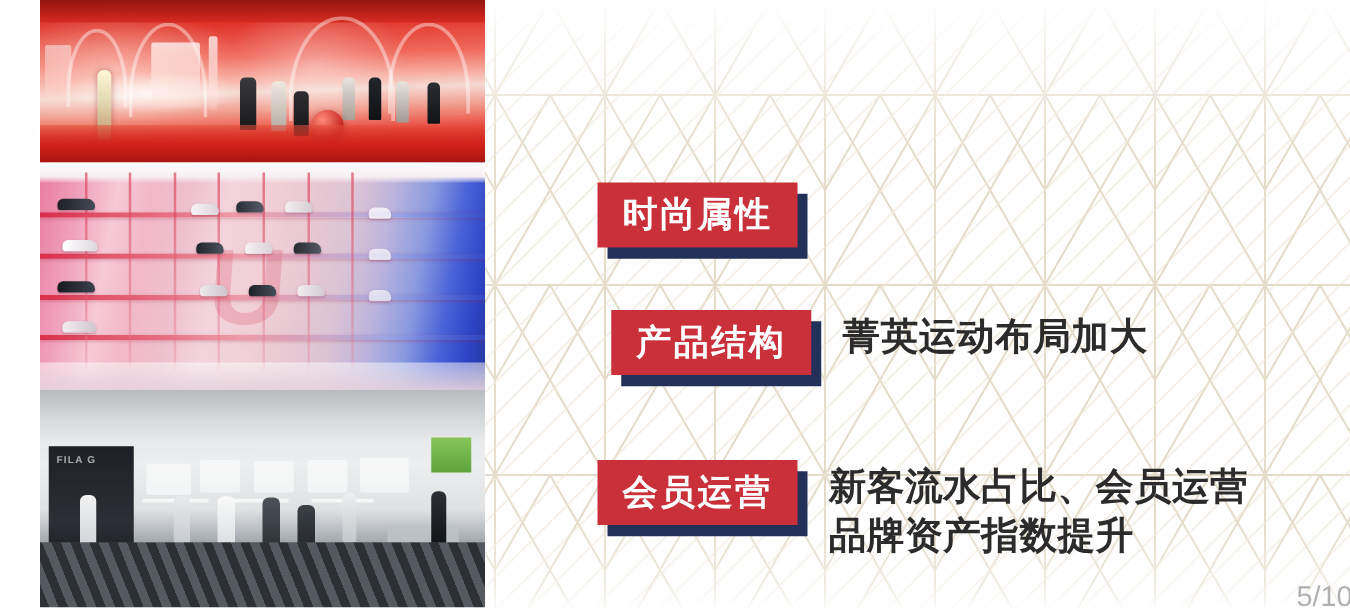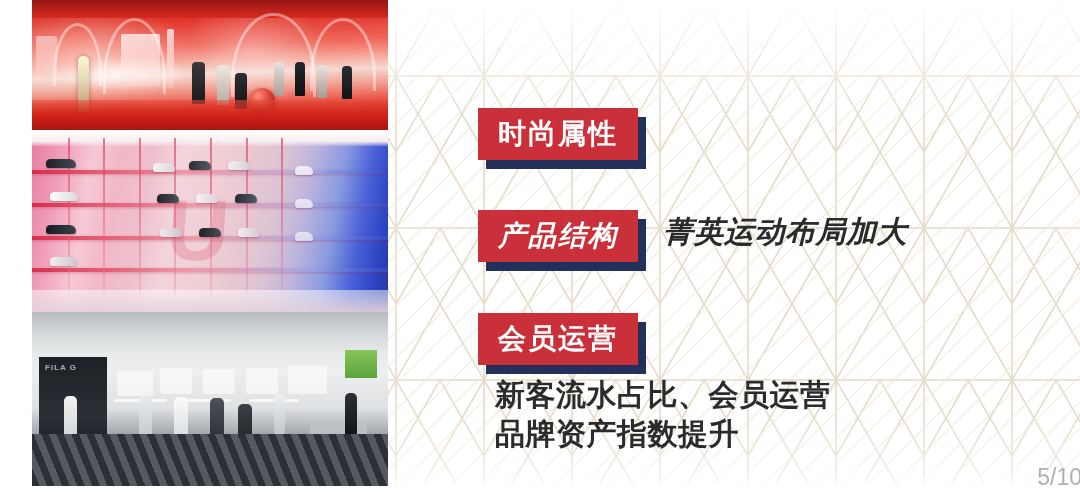--- a/index.html
+++ b/index.html
@@ -213,24 +213,25 @@
     left: 478px;
     top: 0;
     width: 602px;
     height: 493px;
     z-index: 4;
   }
   .row {
     position: absolute;
     display: flex;
     align-items: flex-start;
+    margin-top: 38px;
   }
   .row-1 { left: 0;   top: 108px; }
-  .row-2 { left: 0;   top: 210px; font-style: italic; }
-  .row-3 { left: 0;   top: 313px; flex-direction: column; }
+  .row-2 { left: 11px;   top: 210px; }
+  .row-3 { left: 0;   top: 330px; }
 
   .badge-wrap {
     position: relative;
     flex: none;
     width: 168px;
     height: 60px;
   }
   .badge-shadow {
     position: absolute;
     left: 8px; top: 9px;

